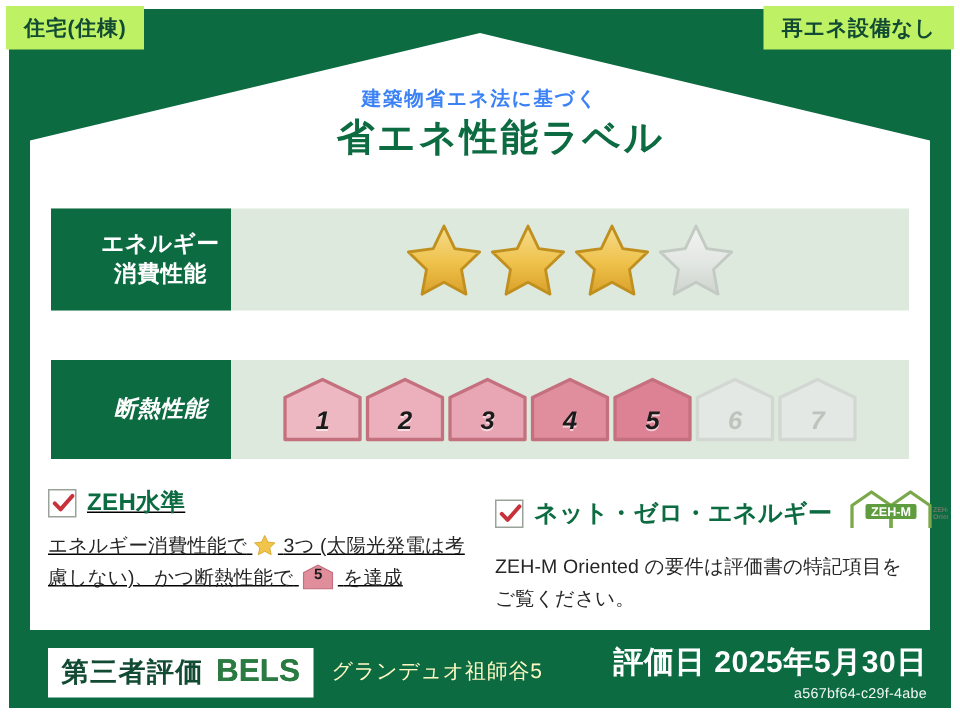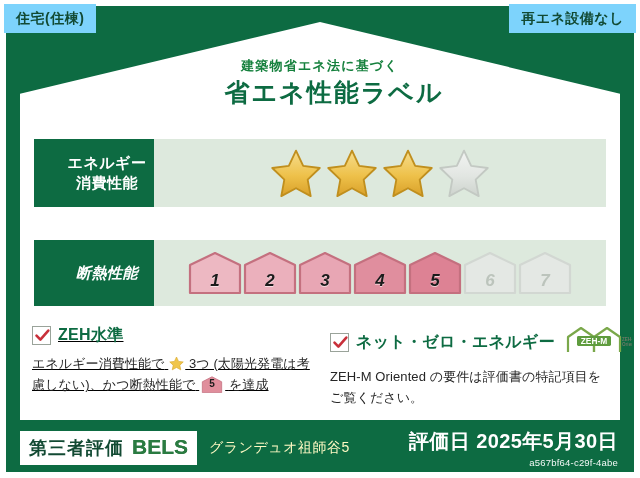--- a/index.html
+++ b/index.html
@@ -30,41 +30,41 @@
     left: 20px; top: 22px;
     width: 600px; height: 398px;
     background: #ffffff;
     clip-path: polygon(0% 18%, 50% 0%, 100% 18%, 100% 100%, 0% 100%);
   }
 
   
   .corner-tag {
     position: absolute;
     top: 4px;
-    background: #7dd3fc;
+    background: #bef264;
     color: #124a33;
     font-size: 14px;
     font-weight: bold;
     letter-spacing: .5px;
     padding: 7px 12px 8px 12px;
     line-height: 1;
     white-space: nowrap;
   }
   .corner-tag.left  { left: 4px; }
   .corner-tag.right { right: 4px; }
 
   
   .title-block {
     position: absolute;
     left: 0; top: 58px;
     width: 640px;
     text-align: center;
   }
   .title-sub {
-    color: #15803d;
+    color: #3b82f6;
     font-size: 13px;
     font-weight: bold;
     letter-spacing: 1.2px;
     line-height: 1.2;
   }
   .title-main {
     color: #0d6b42;
     font-size: 25px;
     font-weight: bold;
     letter-spacing: 2px;
@@ -192,20 +192,21 @@
   }
 
   
   .footer {
     position: absolute;
     left: 6px; top: 424px;
     width: 628px; height: 48px;
     background: #0d6b42;
     display: flex;
     align-items: center;
+    padding-left: 12px;
   }
   .bels-box {
     margin-left: 14px;
     background: #ffffff;
     padding: 4px 9px 5px 9px;
     display: flex;
     align-items: baseline;
     gap: 8px;
     white-space: nowrap;
   }

